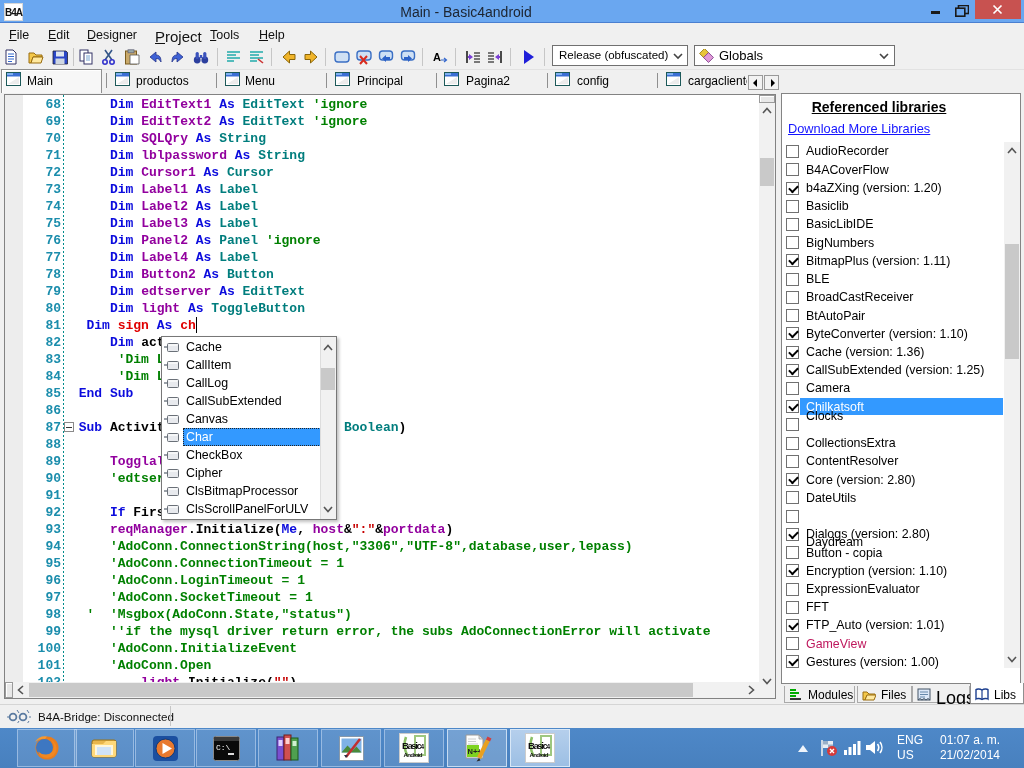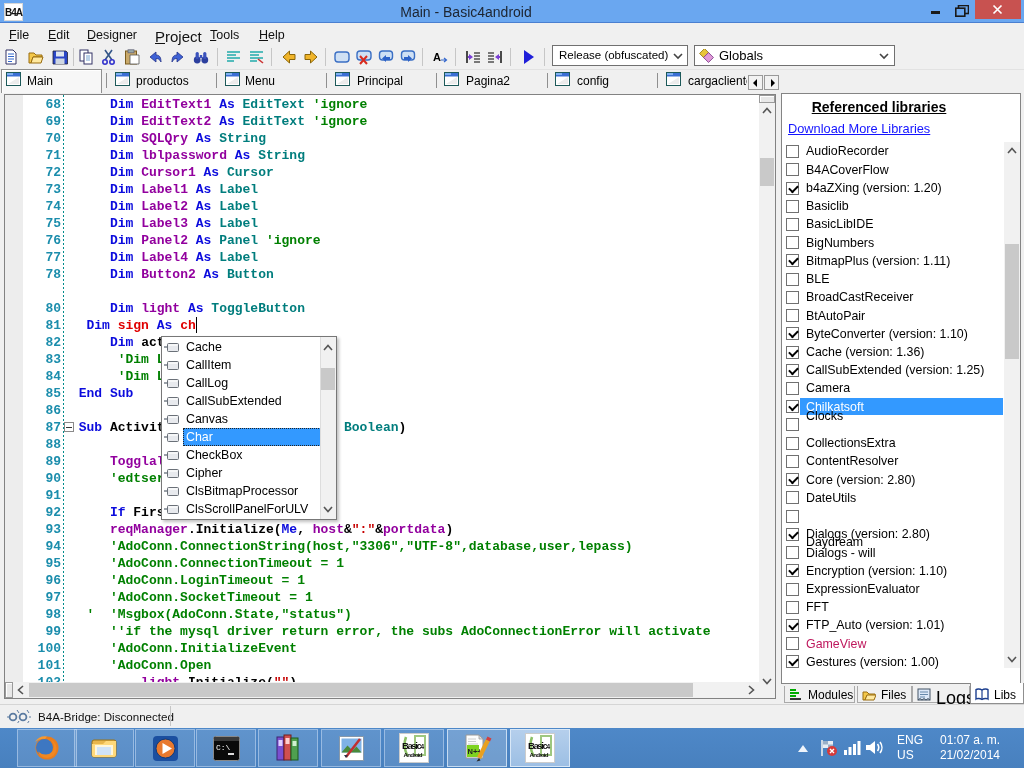--- a/index.html
+++ b/index.html
@@ -232,20 +232,23 @@
 <span class="a" style="left:73.7px;top:0">    <span class="k">Dim </span><span class="i">Label3 </span><span class="k">As </span><span class="t">Label</span></span>
 </div>
 <div class="cl ln" style="left:0;top:136.5px;width:754px"><span class="num">76</span>
 <span class="a" style="left:73.7px;top:0">    <span class="k">Dim </span><span class="i">Panel2 </span><span class="k">As </span><span class="t">Panel </span><span class="c">'ignore</span></span>
 </div>
 <div class="cl ln" style="left:0;top:153.5px;width:754px"><span class="num">77</span>
 <span class="a" style="left:73.7px;top:0">    <span class="k">Dim </span><span class="i">Label4 </span><span class="k">As </span><span class="t">Label</span></span>
 </div>
 <div class="cl ln" style="left:0;top:170.5px;width:754px"><span class="num">78</span>
 <span class="a" style="left:73.7px;top:0">    <span class="k">Dim </span><span class="i">Button2 </span><span class="k">As </span><span class="t">Button</span></span>
+</div>
+<div class="cl ln" style="left:0;top:187.5px;width:754px"><span class="num">79</span>
+<span class="a" style="left:73.7px;top:0">    <span class="k">Dim </span><span class="i">edtserver </span><span class="k">As </span><span class="t">EditText</span></span>
 </div>
 <div class="cl ln" style="left:0;top:204.5px;width:754px"><span class="num">80</span>
 <span class="a" style="left:73.7px;top:0">    <span class="k">Dim </span><span class="i">light </span><span class="k">As </span><span class="t">ToggleButton</span></span>
 </div>
 <div class="cl ln" style="left:0;top:221.5px;width:754px"><span class="num">81</span>
 <span class="a" style="left:73.7px;top:0"> <span class="k">Dim </span><span class="e">sign </span><span class="k">As </span><span class="e">ch</span></span>
 </div>
 <div class="cl ln" style="left:0;top:238.5px;width:754px"><span class="num">82</span>
 <span class="a" style="left:73.7px;top:0">    <span class="k">Dim </span><span class="p">action </span><span class="k">As </span><span class="t">String</span></span>
 </div>
@@ -440,21 +443,21 @@
 <div class="row" style="left:806px;top:452.3px;color:#000">ContentResolver</div>
 <div class="cb chk" style="left:786px;top:473.1px"></div>
 <div class="row" style="left:806px;top:470.5px;color:#000">Core (version: 2.80)</div>
 <div class="cb" style="left:786px;top:491.4px"></div>
 <div class="row" style="left:806px;top:488.8px;color:#000">DateUtils</div>
 <div class="cb" style="left:786px;top:509.6px"></div>
 <div class="row" style="left:806px;top:533px;color:#000">Daydream</div>
 <div class="cb chk" style="left:786px;top:527.8px"></div>
 <div class="row" style="left:806px;top:525.2px;color:#000">Dialogs (version: 2.80)</div>
 <div class="cb" style="left:786px;top:546.1px"></div>
-<div class="row" style="left:806px;top:543.5px;color:#000">Dialogs - will</div>
+<div class="row" style="left:806px;top:543.5px;color:#000">Button - copia</div>
 <div class="cb chk" style="left:786px;top:564.3px"></div>
 <div class="row" style="left:806px;top:561.7px;color:#000">Encryption (version: 1.10)</div>
 <div class="cb" style="left:786px;top:582.5px"></div>
 <div class="row" style="left:806px;top:579.9px;color:#000">ExpressionEvaluator</div>
 <div class="cb" style="left:786px;top:600.8px"></div>
 <div class="row" style="left:806px;top:598.1px;color:#000">FFT</div>
 <div class="cb chk" style="left:786px;top:619.0px"></div>
 <div class="row" style="left:806px;top:616.4px;color:#000">FTP_Auto (version: 1.01)</div>
 <div class="cb" style="left:786px;top:637.2px"></div>
 <div class="row" style="left:806px;top:634.6px;color:#be185d">GameView</div>

